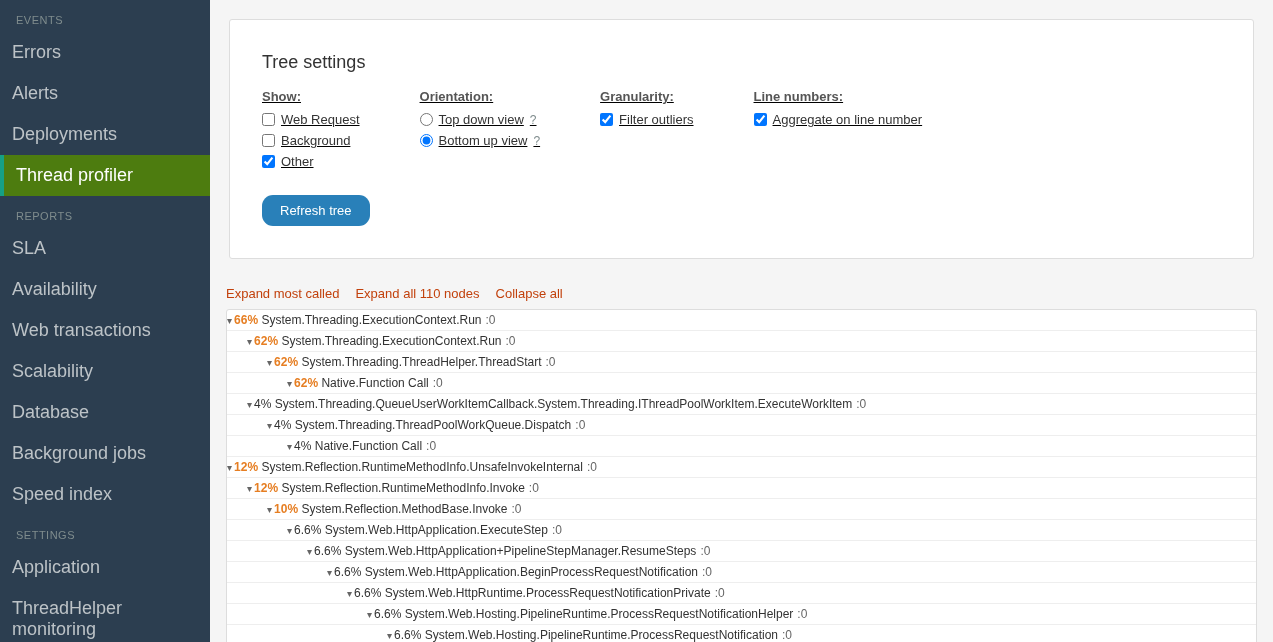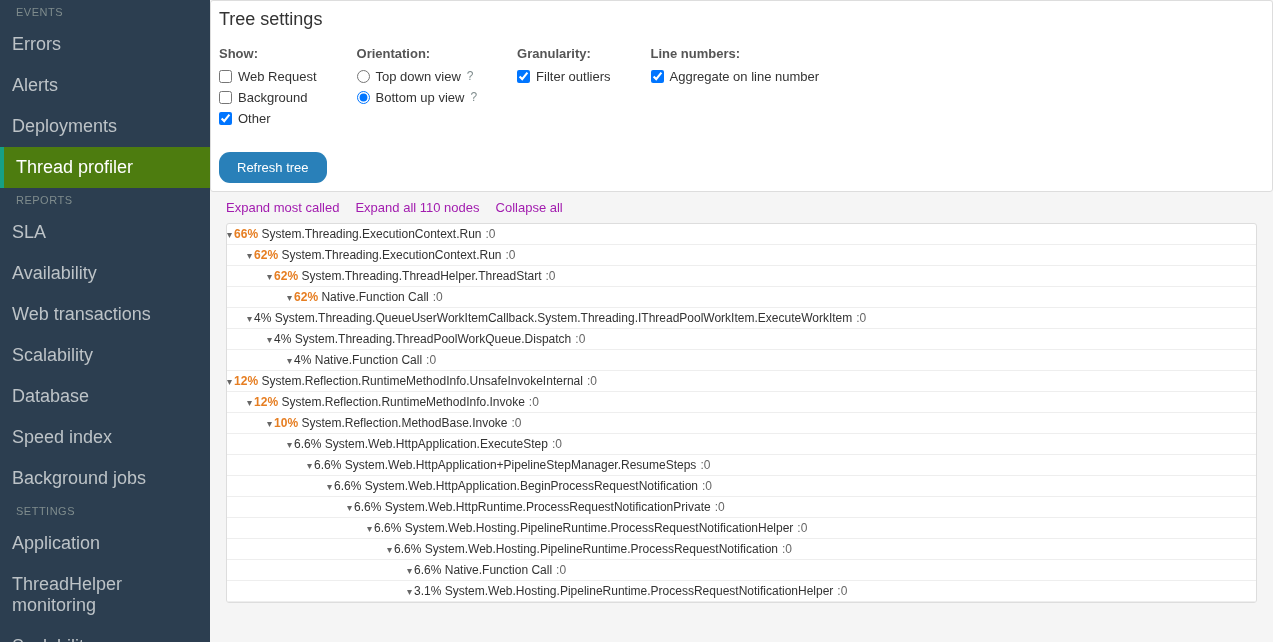--- a/index.html
+++ b/index.html
@@ -12,21 +12,21 @@
       background: #2c3e50;
       color: #ccc;
       display: flex;
       flex-direction: column;
       overflow-y: auto;
       height: 100%;
     }
     .sidebar-section-label {
       font-size: 11px;
       color: #7f8c8d;
-      padding: 6px 16px 6px;
+      padding: 14px 16px 6px;
       text-transform: uppercase;
       letter-spacing: 0.5px;
     }
     .sidebar-item {
       padding: 10px 12px;
       color: #bdc3c7;
       cursor: pointer;
       font-size: 18px;
     }
     .sidebar-item.active {
@@ -41,45 +41,47 @@
       flex: 1;
       overflow-y: auto;
       background: #f5f5f5;
       padding: 0;
     }
 
     
     .tree-settings {
       background: #fff;
       border: 1px solid #ddd;
-      margin: 0;
-      padding: 8px;
+      margin: 19px;
+      padding: 32px;
       border-radius: 3px;
     }
     .tree-settings h2 {
       font-size: 18px;
       font-weight: normal;
       color: #333;
       margin-bottom: 16px;
     }
     .settings-row {
       display: flex;
-      gap: 40px;
+      gap: 60px;
       align-items: flex-start;
+      text-decoration: underline;
     }
     .settings-group label.group-label {
       font-size: 13px;
       color: #555;
       display: block;
       margin-bottom: 8px;
       font-weight: bold;
     }
     .settings-group .checkbox-item,
     .settings-group .radio-item {
       display: flex;
+      align-items: center;
       gap: 6px;
       margin-bottom: 6px;
       font-size: 13px;
       color: #333;
     }
     .settings-group input[type="checkbox"],
     .settings-group input[type="radio"] {
       cursor: pointer;
     }
     .help-icon {
@@ -99,21 +101,21 @@
       font-size: 13px;
     }
 
     
     .tree-controls {
       padding: 8px 16px;
       display: flex;
       gap: 16px;
     }
     .tree-controls a {
-      color: #a21caf;
+      color: #c2410c;
       text-decoration: none;
       font-size: 13px;
       cursor: pointer;
     }
 
     
     .tree-table {
       margin: 0 16px 16px;
       background: #fff;
       border: 1px solid #ddd;
@@ -152,22 +154,22 @@
   <div class="sidebar-item">Alerts</div>
   <div class="sidebar-item">Deployments</div>
   <div class="sidebar-item active">Thread profiler</div>
 
   <div class="sidebar-section-label">REPORTS</div>
   <div class="sidebar-item">SLA</div>
   <div class="sidebar-item">Availability</div>
   <div class="sidebar-item">Web transactions</div>
   <div class="sidebar-item">Scalability</div>
   <div class="sidebar-item">Database</div>
+  <div class="sidebar-item">Background jobs</div>
   <div class="sidebar-item">Speed index</div>
-  <div class="sidebar-item">Background jobs</div>
 
   <div class="sidebar-section-label">SETTINGS</div>
   <div class="sidebar-item">Application</div>
   <div class="sidebar-item">ThreadHelper monitoring</div>
   <div class="sidebar-item">Scalability</div>
 </nav>
 
 <div class="main">
 
   <div class="tree-settings">

